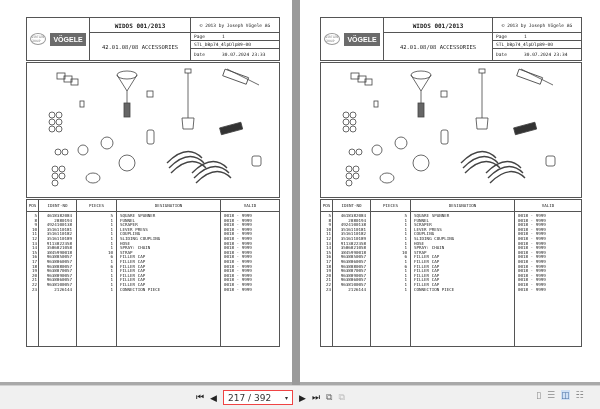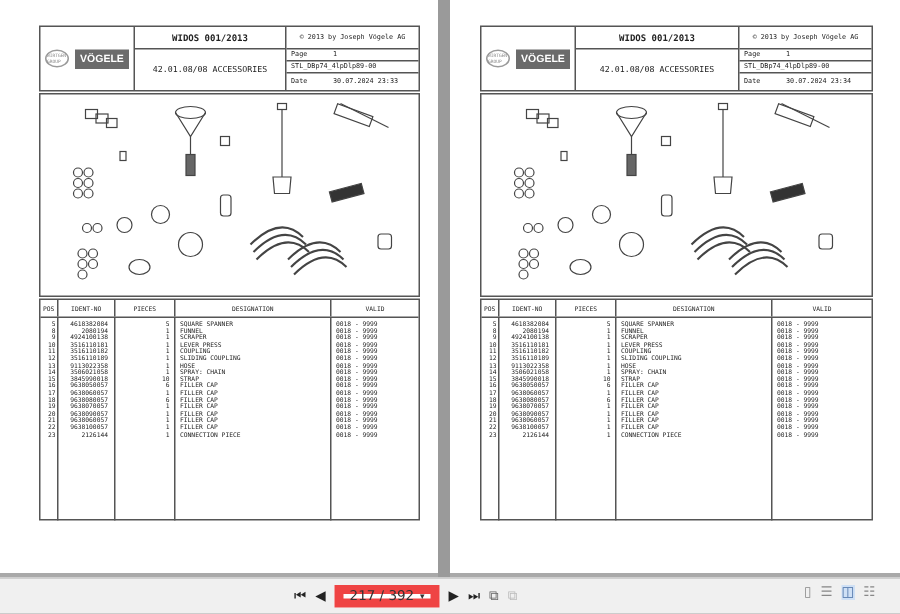--- a/index.html
+++ b/index.html
@@ -33,21 +33,21 @@
   .c.id{width:38px;text-align:right;padding-right:4px;}
   .c.pc{width:40px;text-align:right;padding-right:3px;}
   .c.des{width:104px;padding-left:3px;}
   .c.val{flex:1;padding-left:3px;}
   .thead .c{display:flex;align-items:center;justify-content:center;text-align:center;padding:0;}
   .tbody .c{padding-top:2px;line-height:4.6px;}
   .sep{position:absolute;left:292px;top:0;width:8px;height:385px;background:#9a9a9a;}
   .toolbar{position:absolute;left:0;top:385px;width:600px;height:24px;background:#f0f0f0;border-top:1px solid #d0d0d0;}
   .nav{position:absolute;left:196px;top:4px;display:flex;align-items:center;gap:6px;font-family:"DejaVu Sans",sans-serif;}
   .nav .btn{font-size:9px;color:#222;cursor:pointer;}
-  .pageinput{width:70px;height:15px;border:6px solid #ef4444;background:#fff;font-size:9px;display:flex;align-items:center;justify-content:space-between;padding:0 4px;box-sizing:border-box;color:#333;}
+  .pageinput{width:70px;height:15px;border:1px solid #ef4444;background:#fff;font-size:9px;display:flex;align-items:center;justify-content:space-between;padding:0 4px;box-sizing:border-box;color:#333;}
   .viewmodes{position:absolute;left:536px;top:4px;display:flex;gap:6px;font-size:9px;color:#888;font-family:"DejaVu Sans",sans-serif;}
   .viewmodes .on{background:#cfe0f5;color:#4a6fa5;}
   svg{display:block;}
 </style>
 </head>
 <body>
 
 <div class="viewport">
 
   <div class="page left">

